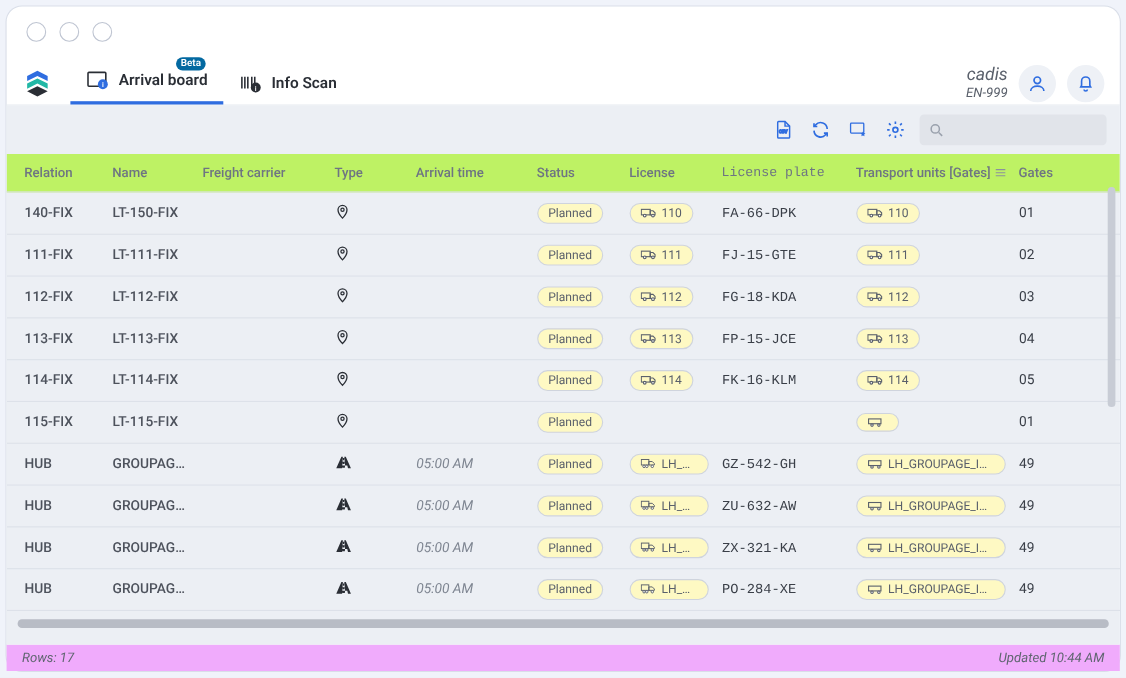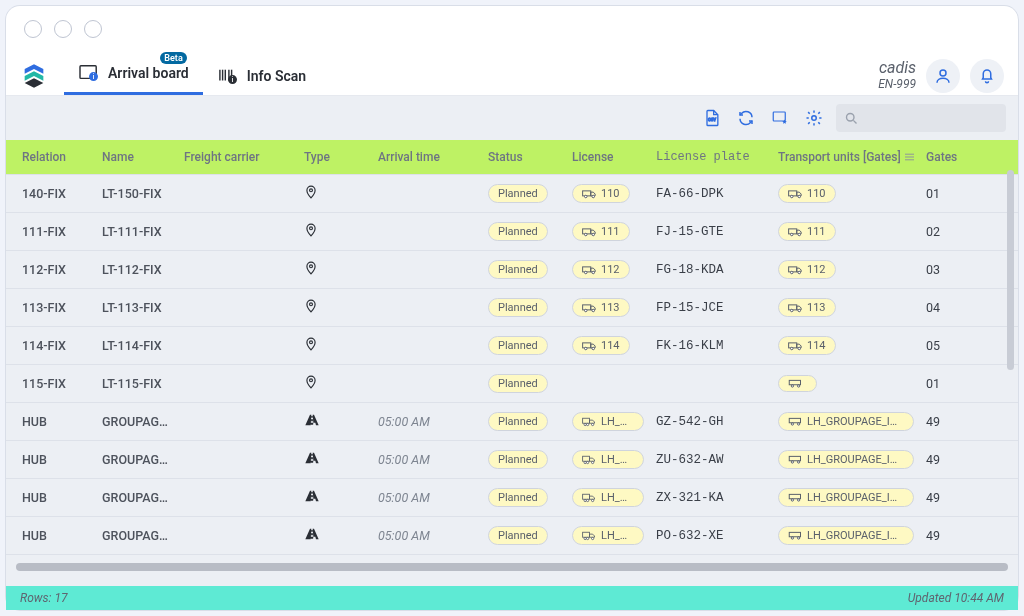--- a/index.html
+++ b/index.html
@@ -38,21 +38,21 @@
 .c-tu { width: 148px; }
 .c-gate { width: 52px; }
 .th-tu { display: flex; align-items: center; gap: 4px; }
 .rows { overflow-y: auto; height: 388px; }
 .row { display: flex; align-items: center; border-bottom: 1px solid #dde1e9; font-size: 12.5px; color: #3a3f48; height: 38px; }
 .row .c-rel, .row .c-name { font-weight: 500; color: #4d525c; }
 .row .c-arr { font-style: italic; color: #7e8591; }
 .badge { display: inline-flex; align-items: center; font-size: 11px; color: #5a606b; border: 1px solid #cfd4dd; background: #fef9c3; border-radius: 12px; padding: 2px 9px; gap: 4px; max-width: 100%; overflow: hidden; }
 .badge span { overflow: hidden; text-overflow: ellipsis; white-space: nowrap; }
 .badge svg { flex-shrink: 0; }
-.footer { background: #5eead4; padding: 5px 14px; display: flex; font-size: 12px; font-style: italic; color: #5f6570; }
+.footer { background: #f0abfc; padding: 5px 14px; display: flex; font-size: 12px; font-style: italic; color: #5f6570; }
 .footer .fr { margin-left: auto; }
 .scrolltrack { height: 8px; background: #b8bcc5; border-radius: 4px; margin: 0 10px; }
 .scrollbar-right { position: absolute; top: 164px; right: 4px; width: 7px; height: 200px; background: #c8ccd5; border-radius: 4px; }
 </style>
 </head>
 <body>
 
 <div class="window">
   <div class="window-controls">
     <div class="dot"></div>
@@ -468,21 +468,21 @@
           <div class="col c-veh"><span class="badge">
               <svg width="15" height="12" viewBox="0 0 24 16" fill="none" stroke="#5a606b" stroke-width="1.4">
                 <rect x="1" y="2" width="11" height="8"></rect>
                 <path d="M12 5h5l3 3v2h-8z"></path>
                 <circle cx="5" cy="12" r="1.8" fill="#fff"></circle>
                 <circle cx="9" cy="12" r="1.8" fill="#fff"></circle>
                 <circle cx="17" cy="12" r="1.8" fill="#fff"></circle>
               </svg>
               <span>LH_GROUP</span>
             </span></div>
-          <div class="col c-lic">PO-632-XE</div>
+          <div class="col c-lic">PO-284-XE</div>
           <div class="col c-tu"><span class="badge">
               <svg width="15" height="11" viewBox="0 0 24 14" fill="none" stroke="#5a606b" stroke-width="1.6">
                 <rect x="2" y="2" width="18" height="7"></rect>
                 <circle cx="7" cy="11" r="1.8" fill="#fff"></circle>
                 <circle cx="17" cy="11" r="1.8" fill="#fff"></circle>
               </svg>
               <span>LH_GROUPAGE_IN_4_V2</span>
             </span></div>
           <div class="col c-gate">49</div>
         </div>

